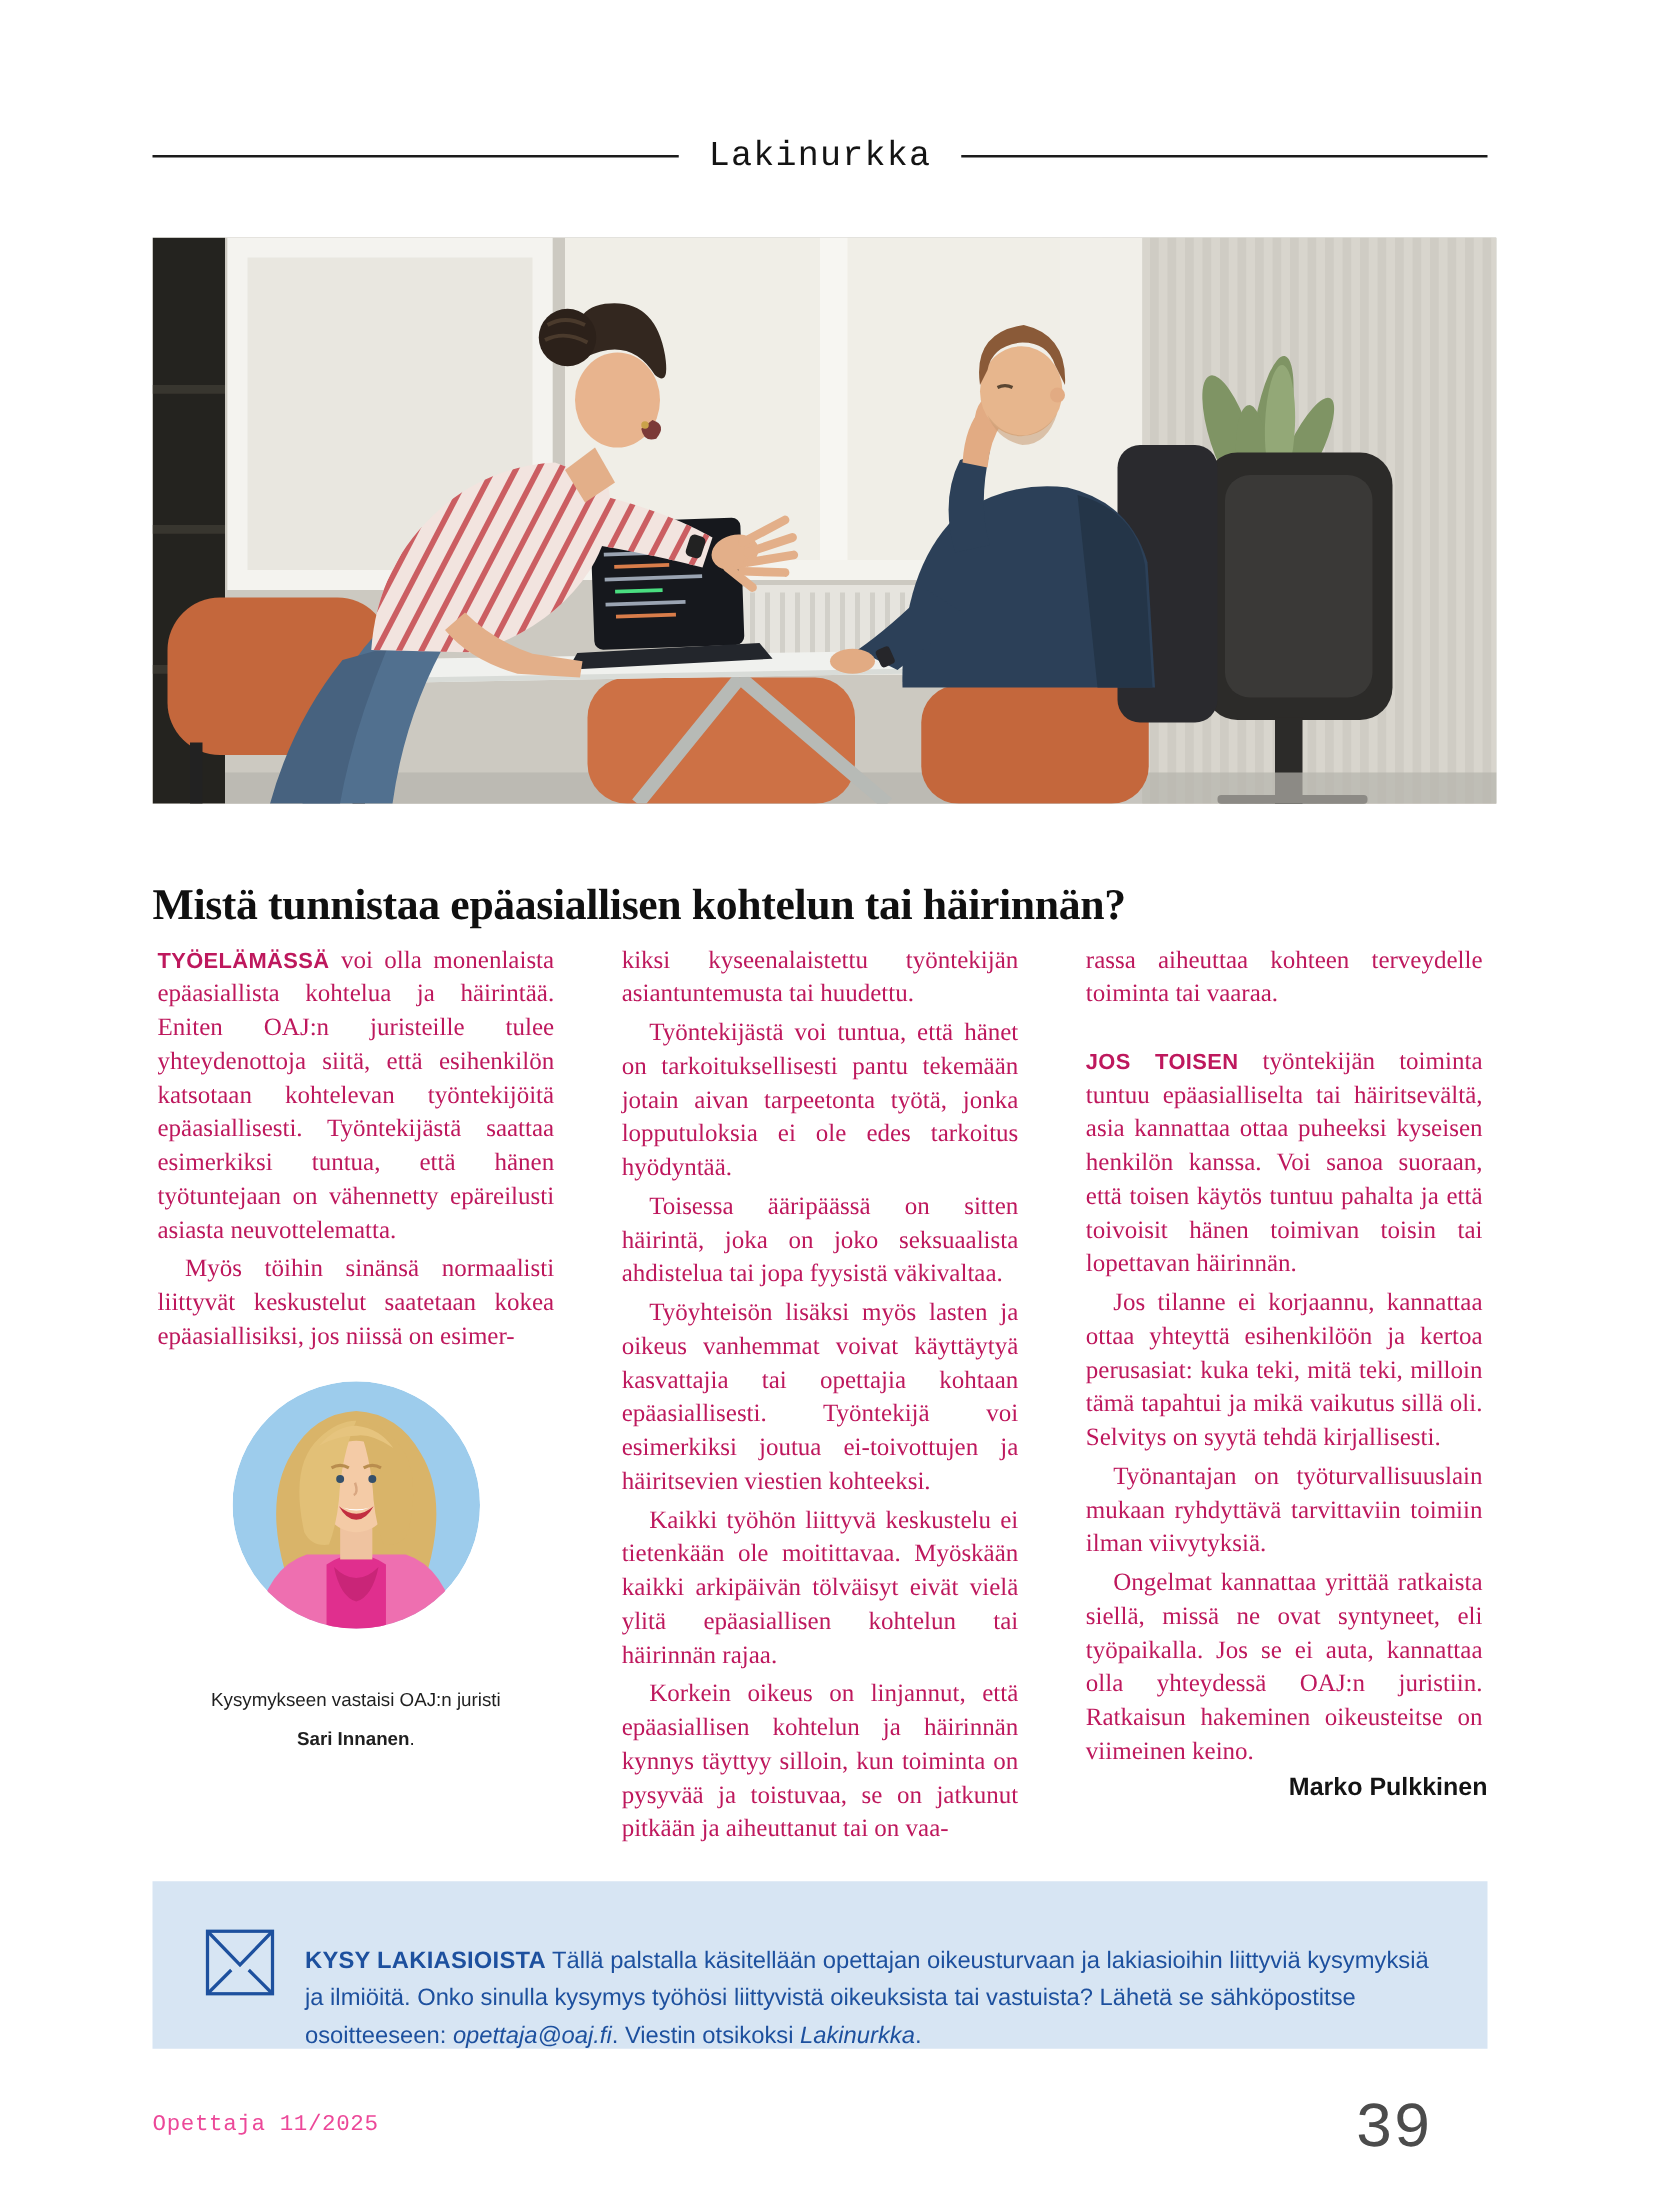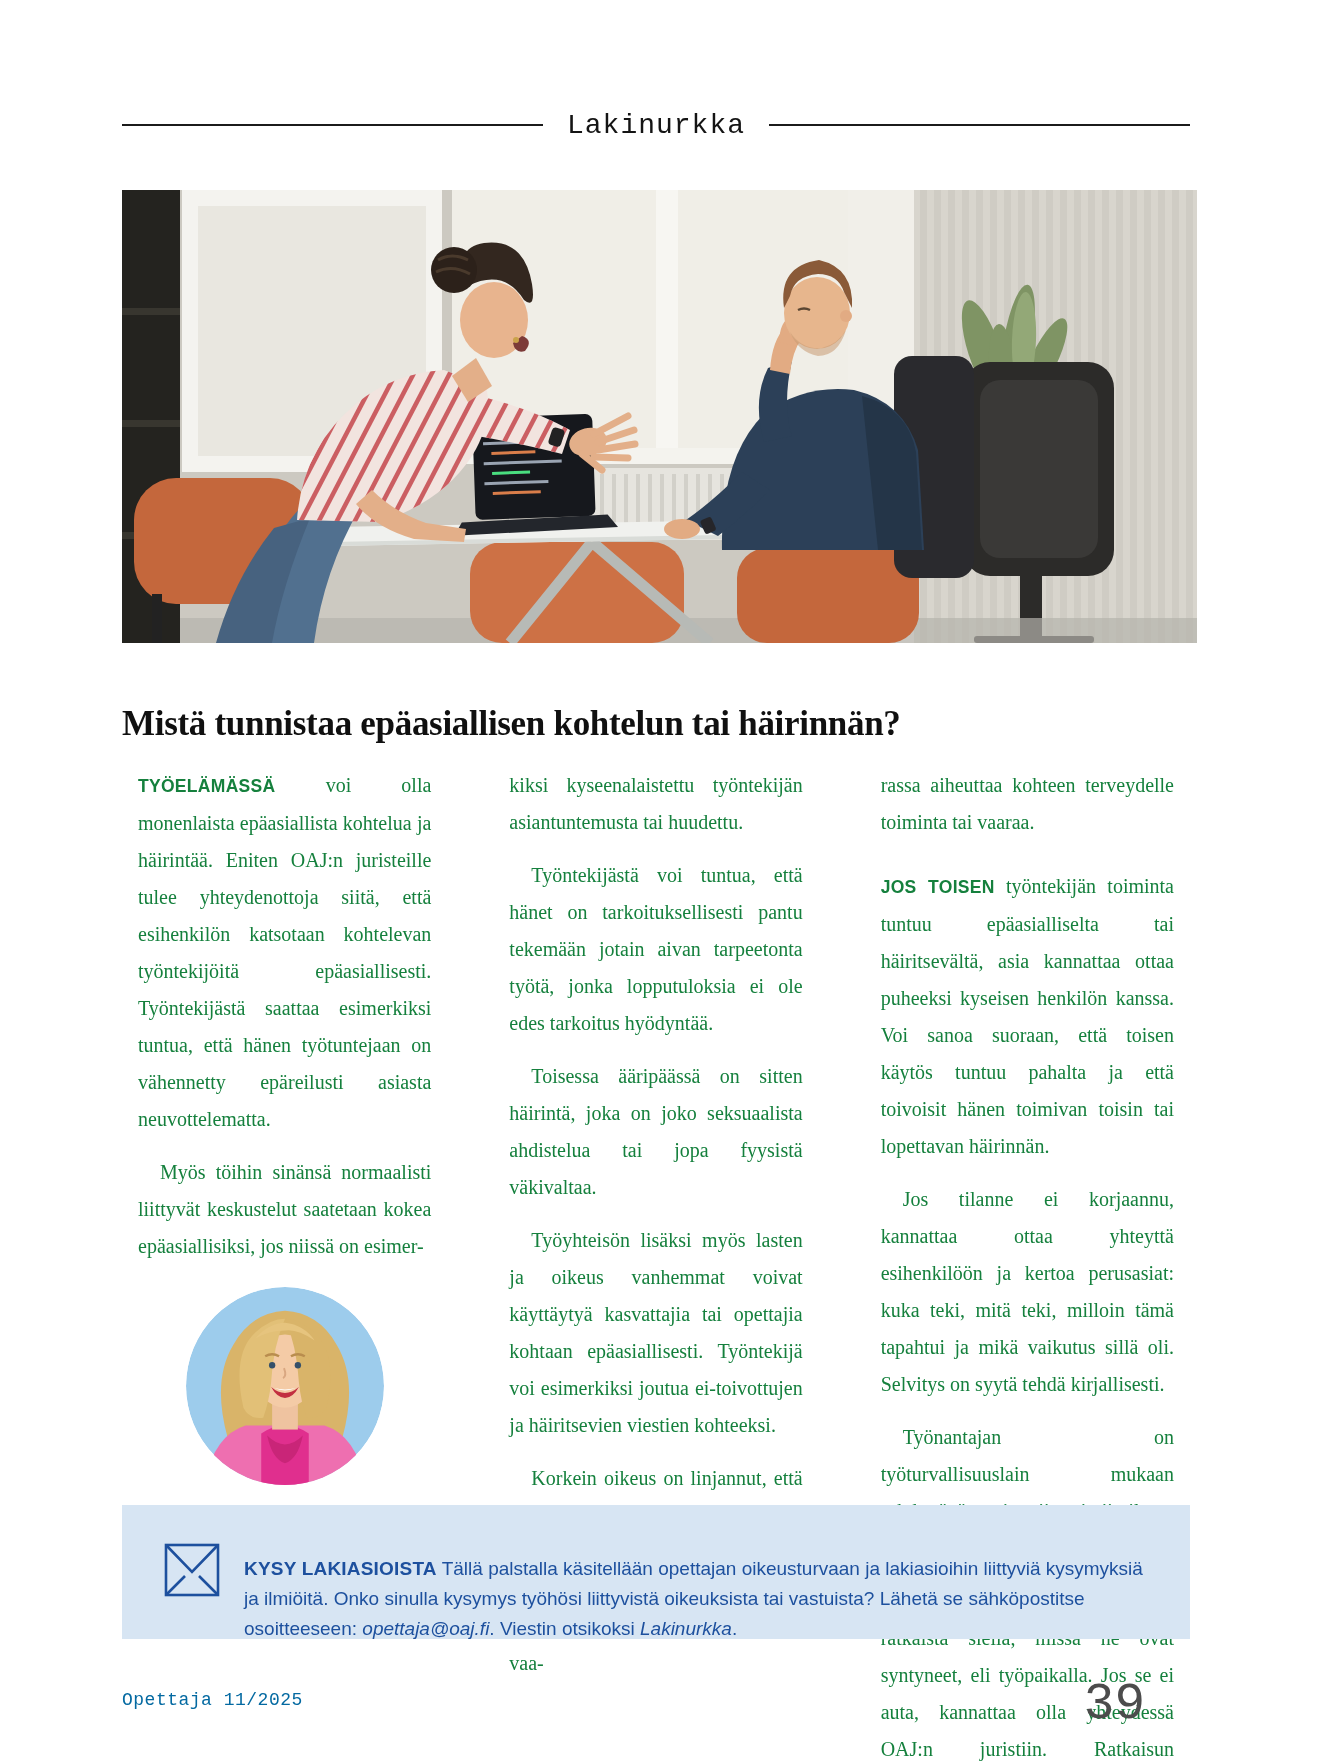--- a/index.html
+++ b/index.html
@@ -20,21 +20,21 @@
     font-family:"Liberation Mono", monospace;font-size:13px;letter-spacing:2px;color:#9a9a9a;white-space:nowrap;}
 
   
   .headline{position:absolute;top:680px;left:122px;width:1068px;
     font-family:"Liberation Serif", serif;font-weight:700;font-size:35px;line-height:42px;
     letter-spacing:-0.3px;color:#101010;}
 
   
   .article{position:absolute;top:751px;left:122px;width:1068px;
     display:grid;grid-template-columns:repeat(3,1fr);column-gap:46px;}
-  .article p{margin:16px;font-size:20px;line-height:37px;text-align:justify;color:#15803d;}
+  .article p{margin:4px;font-size:20px;line-height:27px;text-align:justify;color:#be185d;}
   .article p.indent{text-indent:22px;}
   .article p.space-before{margin-top:27px;}
   .lead-in{font-family:"Liberation Sans", sans-serif;font-weight:700;font-size:17.5px;letter-spacing:0.3px;}
   .byline{margin-top:3px;font-family:"Liberation Sans", sans-serif;font-weight:700;font-size:20px;
     text-align:right;color:#141414;}
 
   
   .portrait{margin:22px auto 0;width:198px;height:198px;border-radius:50%;overflow:hidden;}
   .portrait svg{display:block;width:100%;height:100%;}
   .portrait-caption{margin-top:42px;text-align:center;
@@ -44,21 +44,21 @@
   
   .infobox{position:absolute;top:1505px;left:122px;width:1068px;height:134px;background:#d7e5f3;}
   .infobox .envelope{position:absolute;left:42px;top:38px;width:56px;height:54px;}
   .infobox-text{margin-left:122px;padding-top:49px;width:910px;
     font-family:"Liberation Sans", sans-serif;font-size:19px;line-height:30px;color:#1d509e;}
   .infobox-text b{font-weight:700;letter-spacing:0.2px;}
   .infobox-text i{font-style:italic;}
 
   
   .footer-issue{position:absolute;left:122px;top:1690px;
-    font-family:"Liberation Mono", monospace;font-size:18px;color:#0369a1;letter-spacing:0.5px;}
+    font-family:"Liberation Mono", monospace;font-size:18px;color:#ec4899;letter-spacing:0.5px;}
   .page-number{position:absolute;right:52px;top:1676px;
     font-family:"Liberation Mono", monospace;font-size:51px;font-weight:400;color:#4c4c4c;}
 </style>
 </head>
 <body>
 
 <div class="page">
 
   <div class="section-header">
     <div class="section-rule"></div>
@@ -259,20 +259,21 @@
         <span>Kysymykseen vastaisi OAJ:n juristi</span><br>
         <span class="name">Sari Innanen</span><span>.</span>
       </div>
     </div>
 
     <div class="col">
       <p>kiksi kyseenalaistettu työntekijän asiantuntemusta tai huudettu.</p>
       <p class="indent">Työntekijästä voi tuntua, että hänet on tarkoituksellisesti pantu tekemään jotain aivan tarpeetonta työtä, jonka lopputuloksia ei ole edes tarkoitus hyödyntää.</p>
       <p class="indent">Toisessa ääripäässä on sitten häirintä, joka on joko seksuaalista ahdistelua tai jopa fyysistä väkivaltaa.</p>
       <p class="indent">Työyhteisön lisäksi myös lasten ja oikeus vanhemmat voivat käyttäytyä kasvattajia tai opettajia kohtaan epäasiallisesti. Työntekijä voi esimerkiksi joutua ei-toivottujen ja häiritsevien viestien kohteeksi.</p>
+      <p class="indent">Kaikki työhön liittyvä keskustelu ei tietenkään ole moitittavaa. Myöskään kaikki arkipäivän tölväisyt eivät vielä ylitä epäasiallisen kohtelun tai häirinnän rajaa.</p>
       <p class="indent">Korkein oikeus on linjannut, että epäasiallisen kohtelun ja häirinnän kynnys täyttyy silloin, kun toiminta on pysyvää ja toistuvaa, se on jatkunut pitkään ja aiheuttanut tai on vaa-</p>
     </div>
 
     <div class="col">
       <p>rassa aiheuttaa kohteen terveydelle toiminta tai vaaraa.</p>
       <p class="space-before"><span class="lead-in">JOS TOISEN</span> <span>työntekijän toiminta tuntuu epäasialliselta tai häiritsevältä, asia kannattaa ottaa puheeksi kyseisen henkilön kanssa. Voi sanoa suoraan, että toisen käytös tuntuu pahalta ja että toivoisit hänen toimivan toisin tai lopettavan häirinnän.</span></p>
       <p class="indent">Jos tilanne ei korjaannu, kannattaa ottaa yhteyttä esihenkilöön ja kertoa perusasiat: kuka teki, mitä teki, milloin tämä tapahtui ja mikä vaikutus sillä oli. Selvitys on syytä tehdä kirjallisesti.</p>
       <p class="indent">Työnantajan on työturvallisuuslain mukaan ryhdyttävä tarvittaviin toimiin ilman viivytyksiä.</p>
       <p class="indent">Ongelmat kannattaa yrittää ratkaista siellä, missä ne ovat syntyneet, eli työpaikalla. Jos se ei auta, kannattaa olla yhteydessä OAJ:n juristiin. Ratkaisun hakeminen oikeusteitse on viimeinen keino.</p>
       <div class="byline">Marko Pulkkinen</div>

